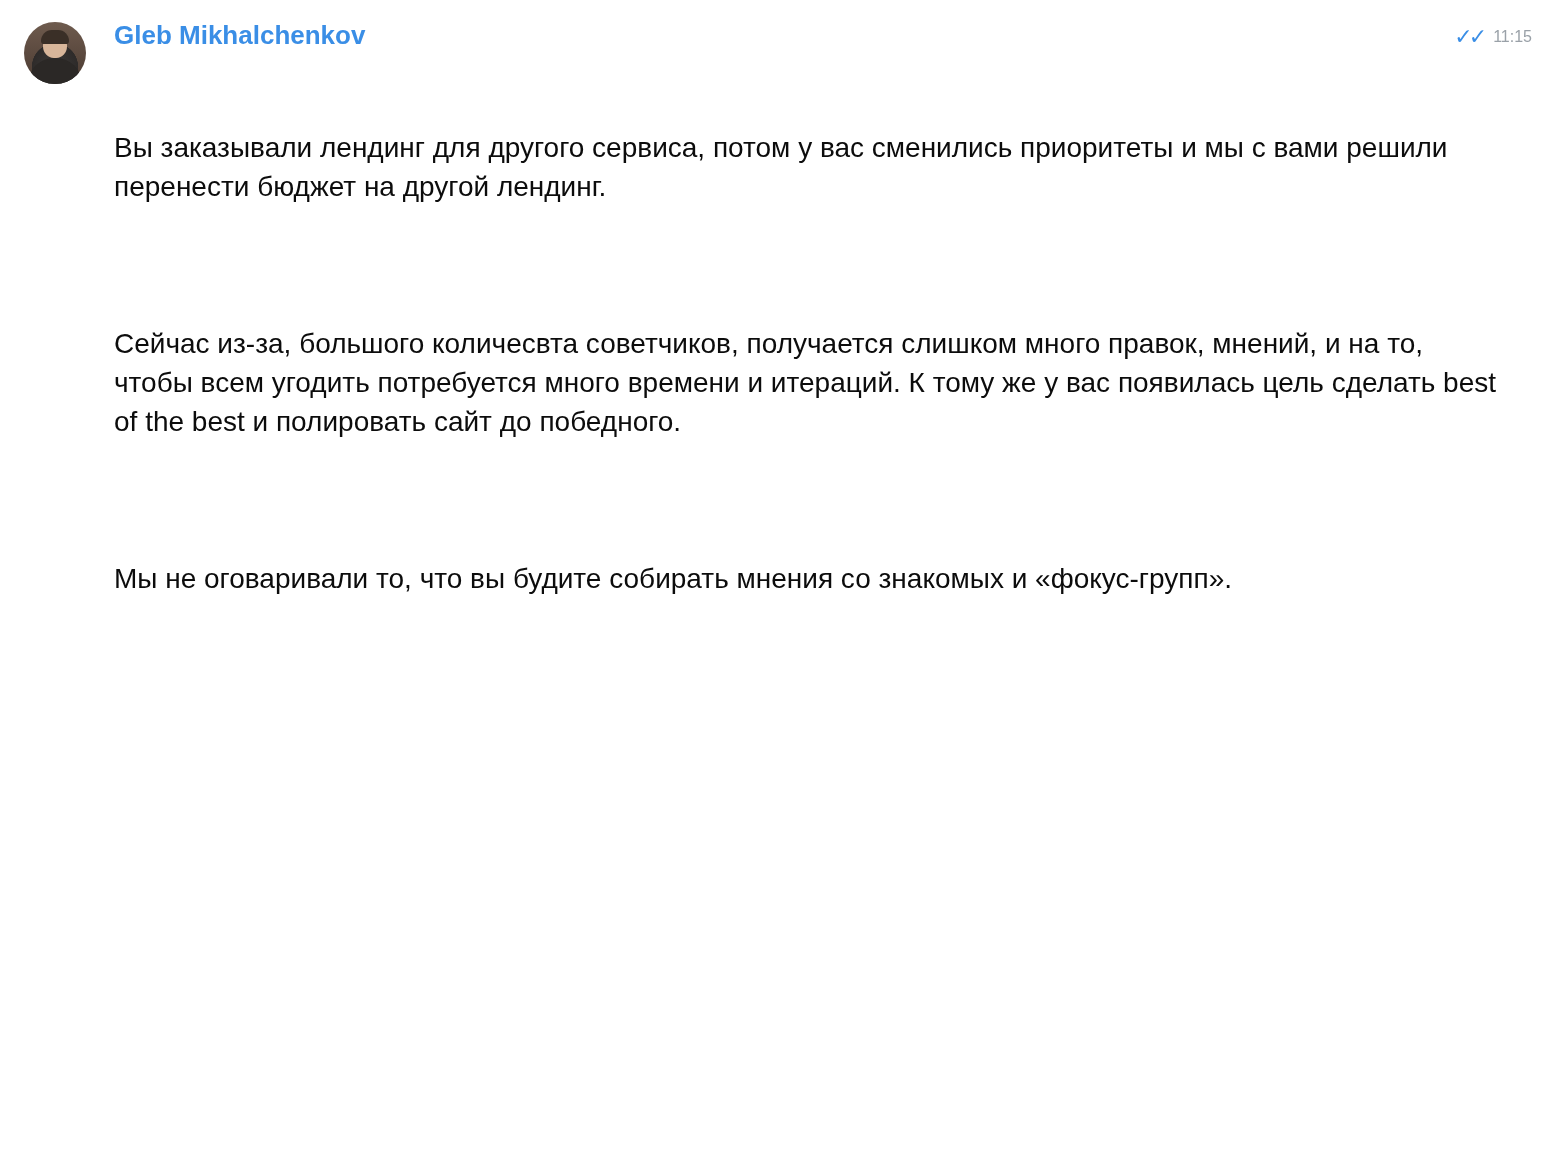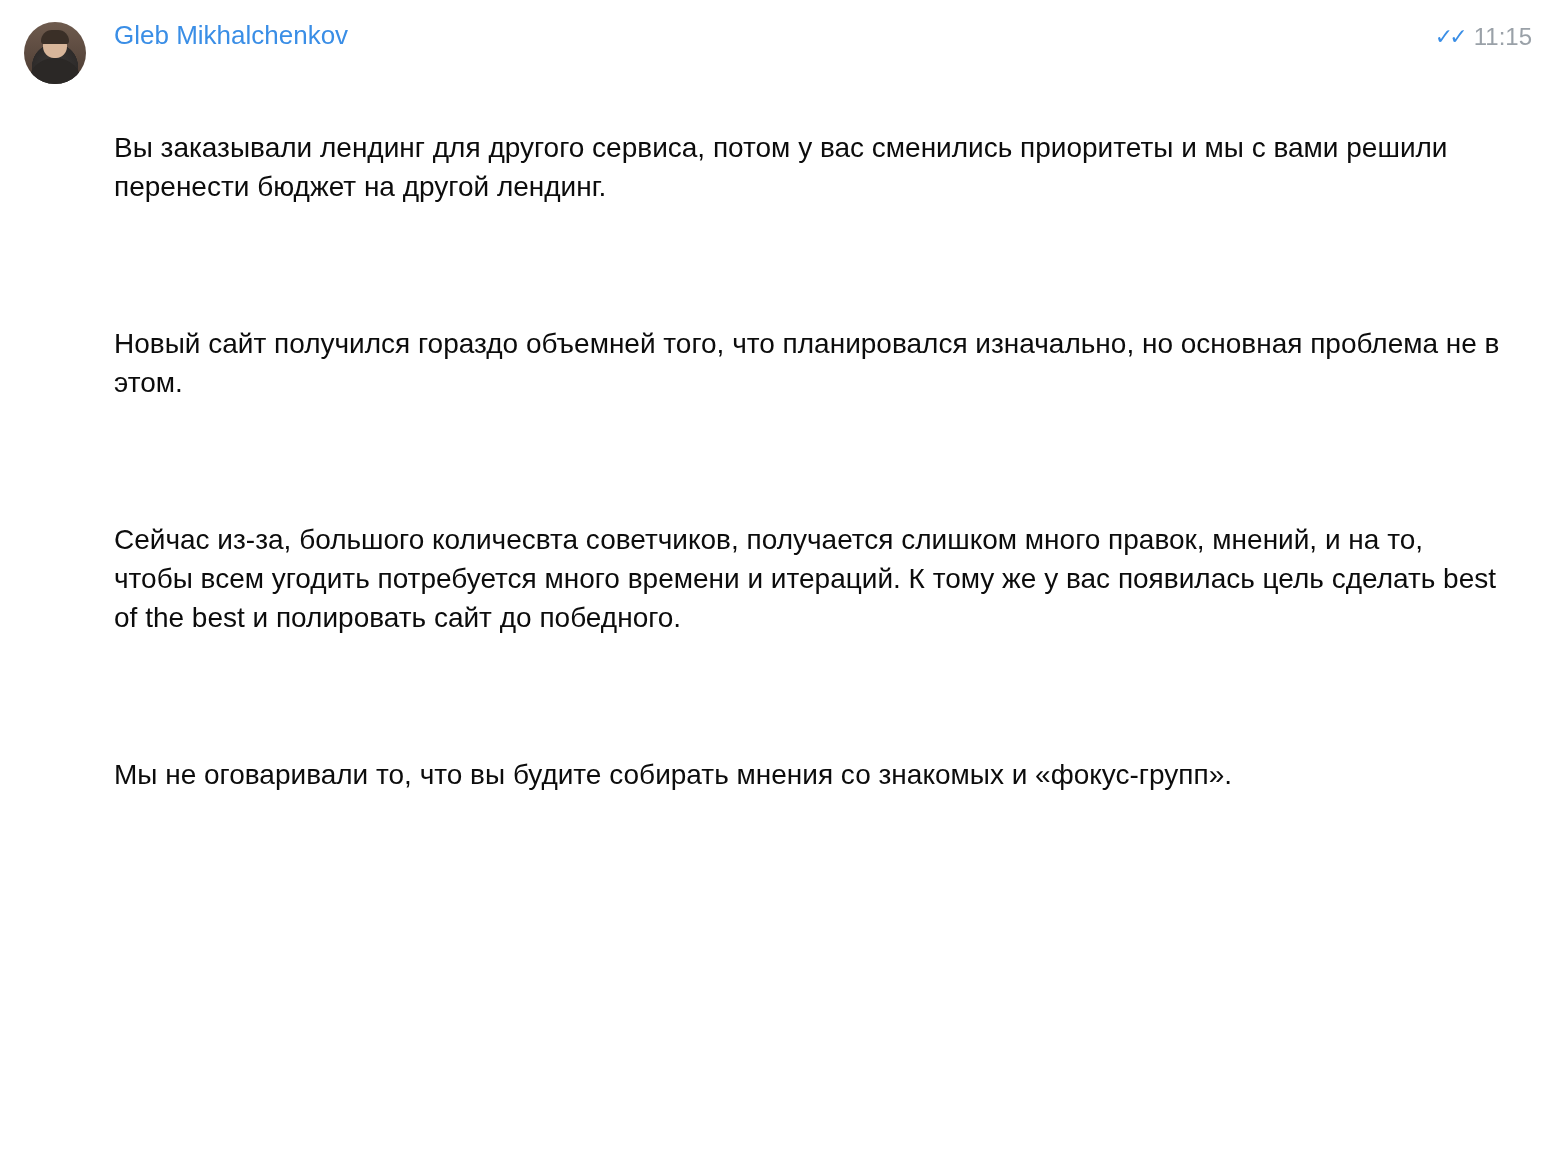--- a/index.html
+++ b/index.html
@@ -84,40 +84,40 @@
   }
   .msg-header {
     display: flex;
     align-items: baseline;
     justify-content: space-between;
   }
   .author {
     color: #3a8ee6;
     font-size: 26px;
     line-height: 34px;
-    font-weight: 400;
+    font-weight: 700;
     white-space: nowrap;
   }
   .meta {
     display: flex;
     align-items: center;
     gap: 10px;
     flex: 0 0 auto;
     padding-left: 20px;
   }
   .ticks {
     color: #3a8ee6;
     font-size: 22px;
     line-height: 22px;
     letter-spacing: -4px;
     display: inline-block;
   }
   .time {
     color: #9aa1a8;
-    font-size: 24px;
+    font-size: 16px;
     line-height: 30px;
     white-space: nowrap;
   }
   .text {
     font-size: 28px;
     line-height: 39px;
     color: #0c0c0c;
     white-space: pre-wrap;
     word-wrap: break-word;
     max-width: 1390px;
@@ -141,21 +141,20 @@
     <div class="body-col">
       <div class="msg-header">
         <span class="author">Gleb Mikhalchenkov</span>
         <span class="meta">
           <span class="ticks">✓✓</span>
           <span class="time">11:15</span>
         </span>
       </div>
       <div class="text">
         <div class="para"><div class="line">Вы заказывали лендинг для другого сервиса, потом у вас сменились приоритеты и мы с вами решили перенести бюджет на другой лендинг.</div></div>
-        <div class="para"><div class="line">Новый сайт получился гораздо объемней того, что планировался изначально, но основная проблема не в этом.</div></div>
         <div class="para"><div class="line">Сейчас из-за, большого количесвта советчиков, получается слишком много правок, мнений, и на то, чтобы всем угодить потребуется много времени и итераций. К тому же у вас появилась цель сделать best of the best и полировать сайт до победного.</div></div>
         <div class="para"><div class="line">Мы не оговаривали то, что вы будите собирать мнения со знакомых и «фокус-групп».</div></div>
         
         
       </div>
     </div>
   </div>
 
 </div>
 

